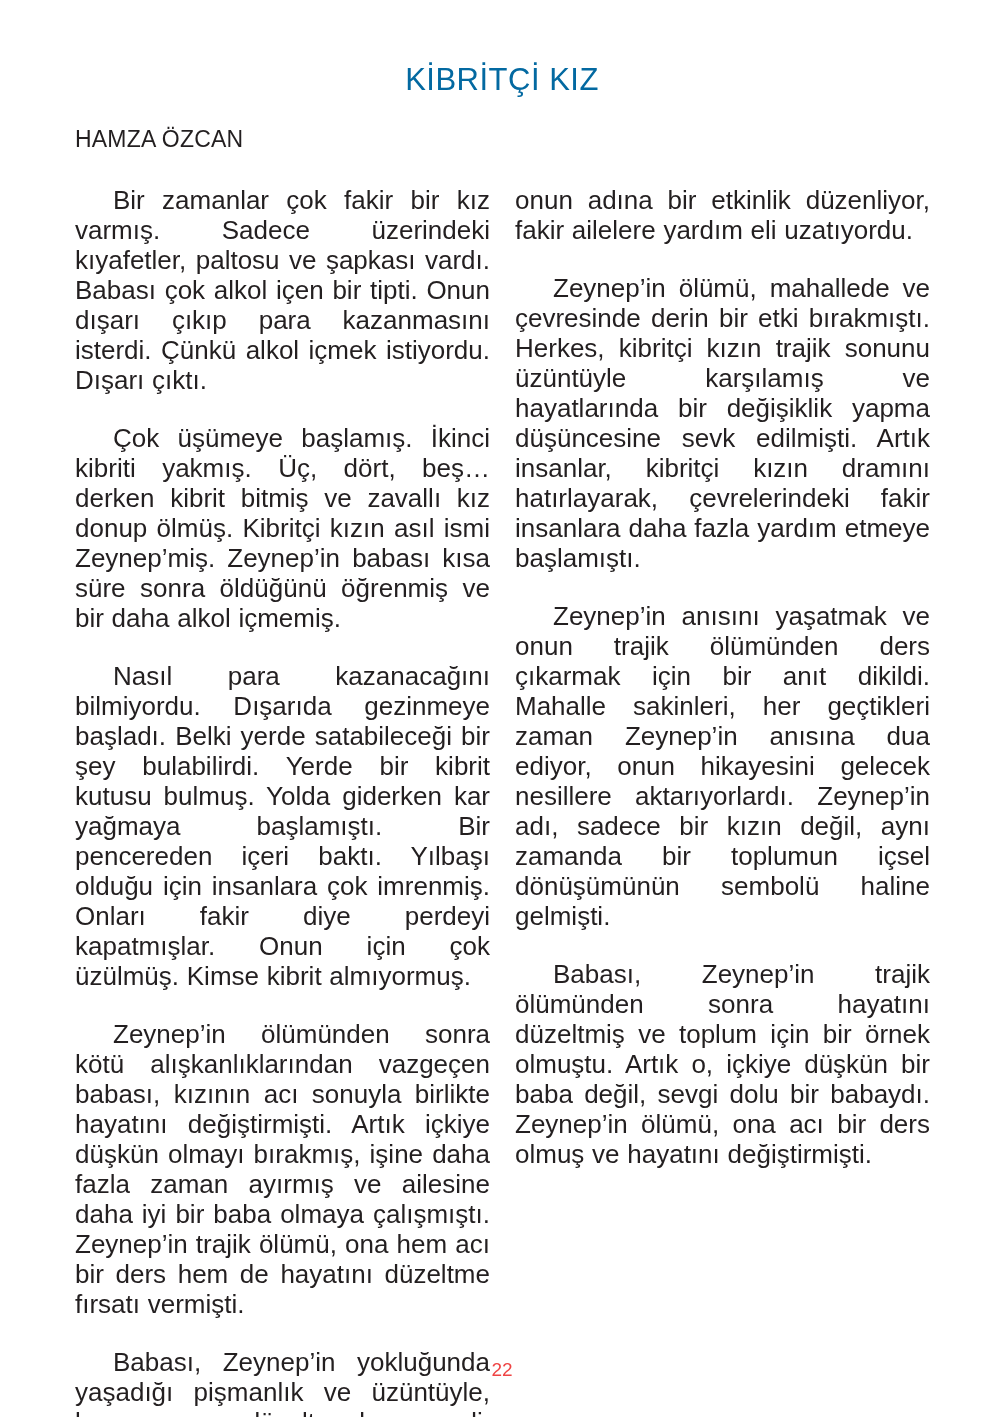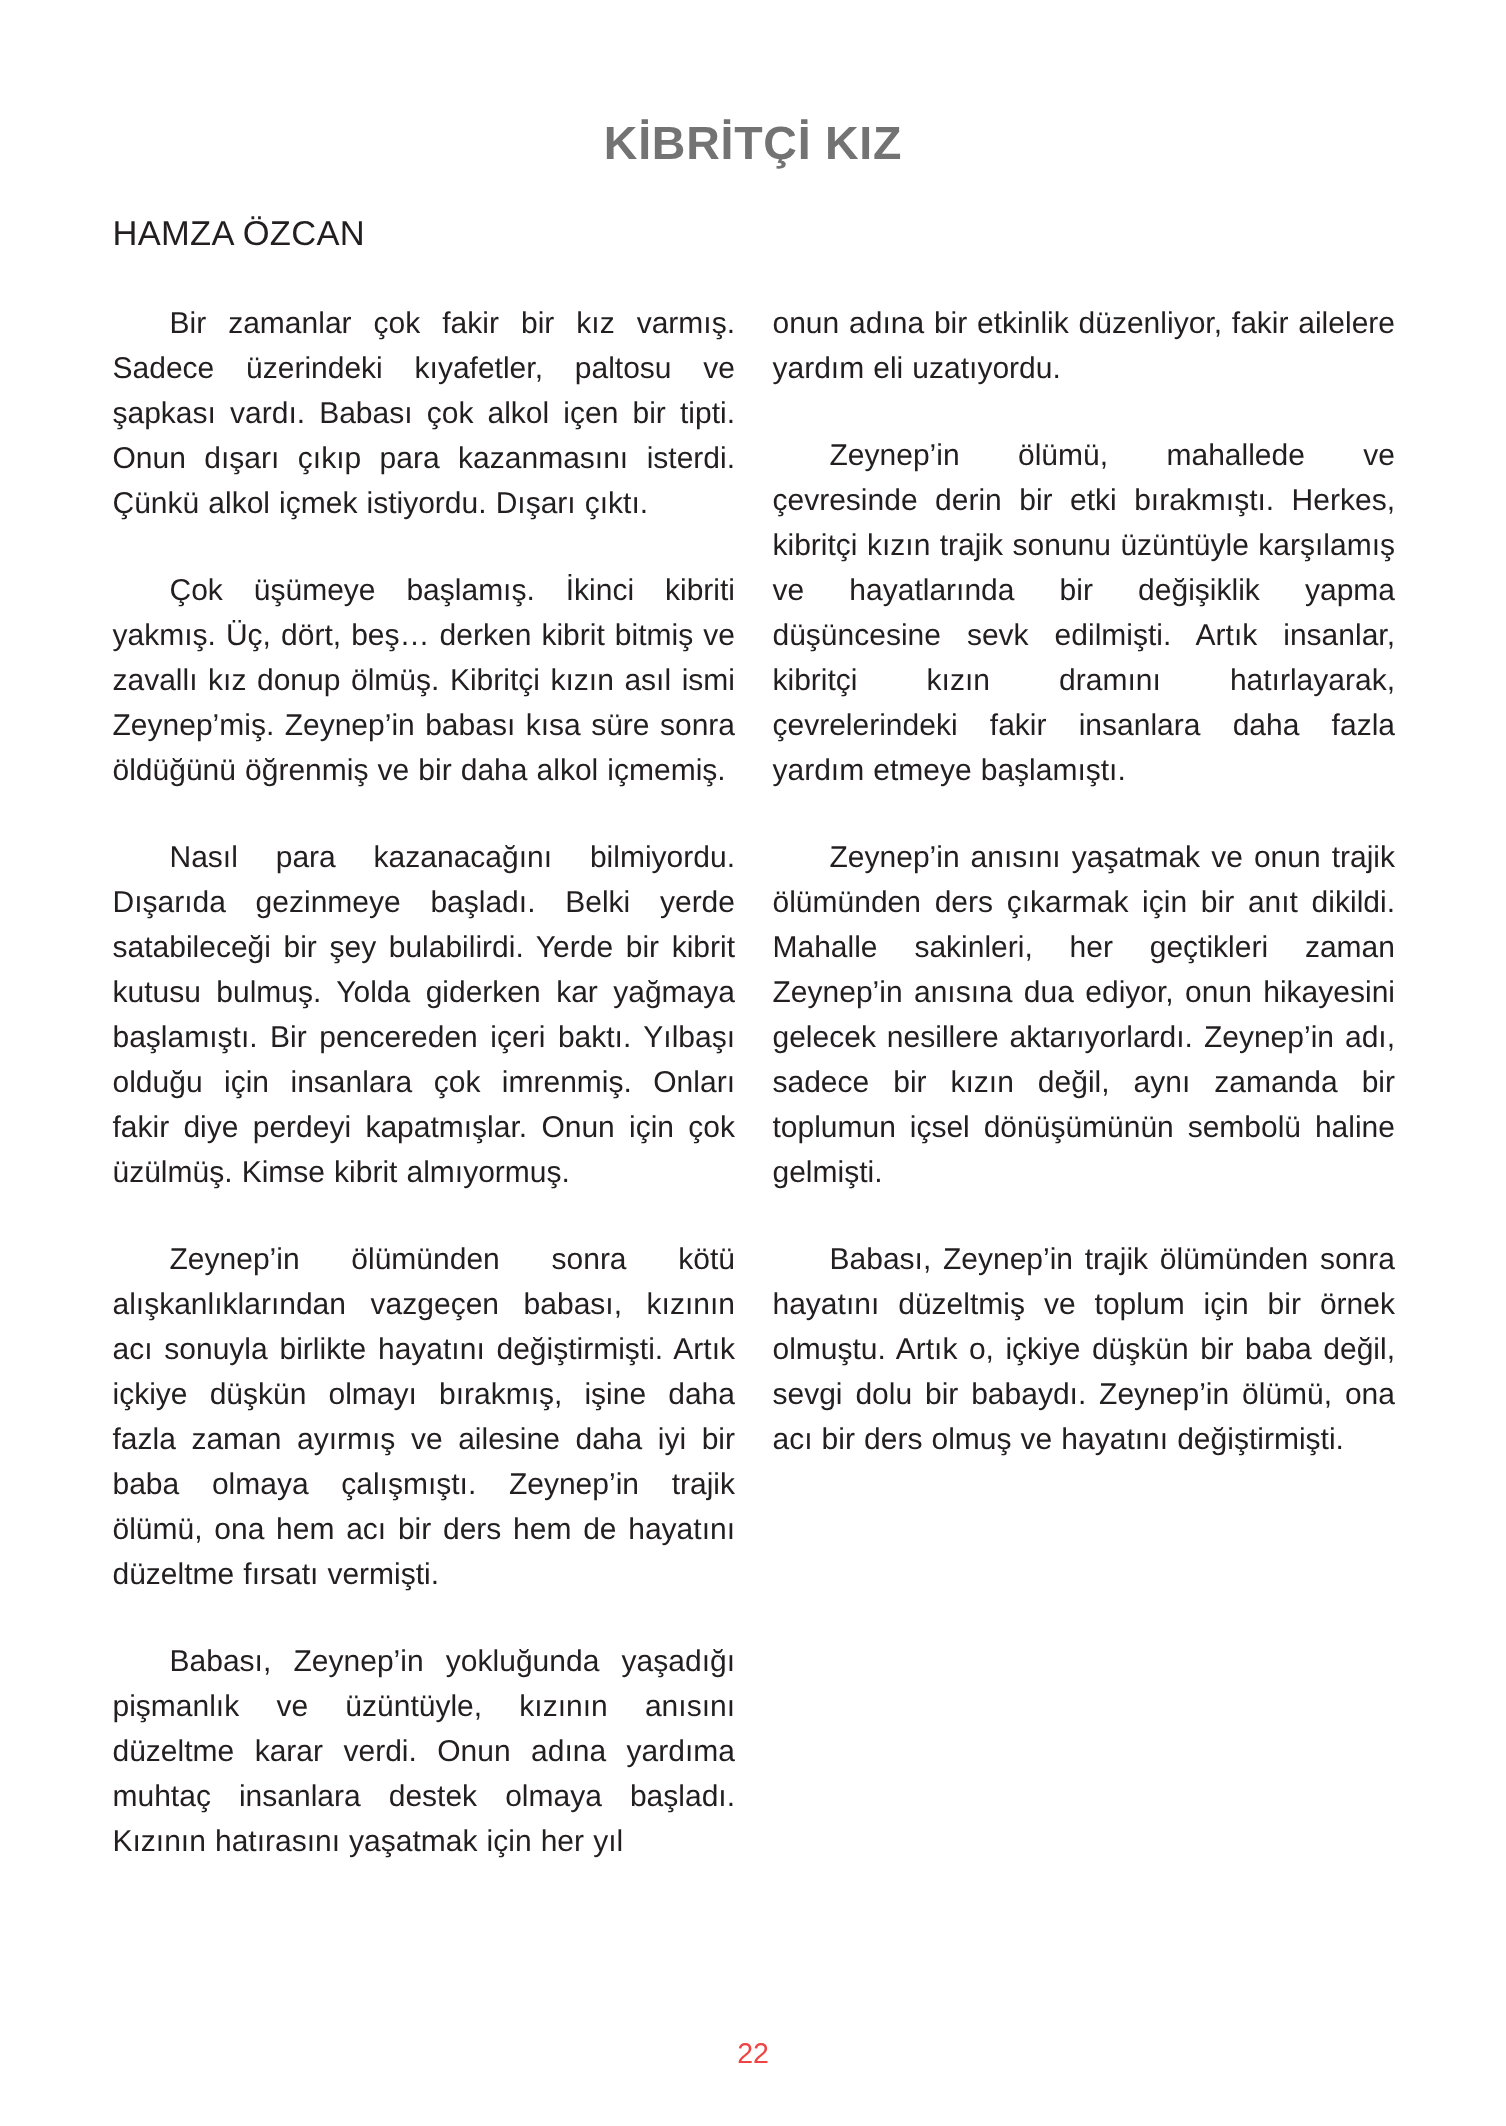--- a/index.html
+++ b/index.html
@@ -8,44 +8,44 @@
     position: relative;
     width: 1004px;
     height: 1417px;
     margin: 0 auto;
     background: #ffffff;
     color: #231f20;
     font-family: "Liberation Sans", "DejaVu Sans", sans-serif;
     overflow: hidden;
   }
   .title {
-    padding-top: 78px;
+    padding-top: 62px;
     text-align: center;
     font-size: 31px;
-    font-weight: 700;
+    font-weight: 400;
     letter-spacing: 0.5px;
-    color: #737373;
+    color: #0369a1;
   }
   .author {
     margin: 28px 74px 0 75px;
     font-size: 23px;
     font-weight: 400;
     letter-spacing: 0.2px;
   }
   .columns {
     display: flex;
     gap: 25px;
     margin: 32px 74px 0 75px;
   }
   .column {
     width: 415px;
     flex: 0 0 415px;
   }
   .column p {
-    font-size: 20px;
+    font-size: 26px;
     line-height: 30px;
     text-align: justify;
     text-indent: 38px;
     margin-bottom: 28px;
     hyphens: auto;
     -webkit-hyphens: auto;
     word-spacing: 0.5px;
   }
   .column p.no-indent {
     text-indent: 0;

